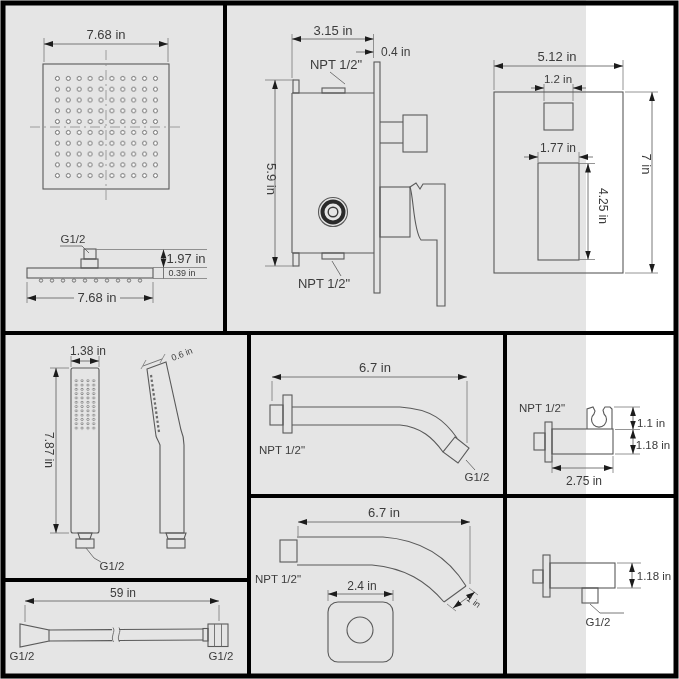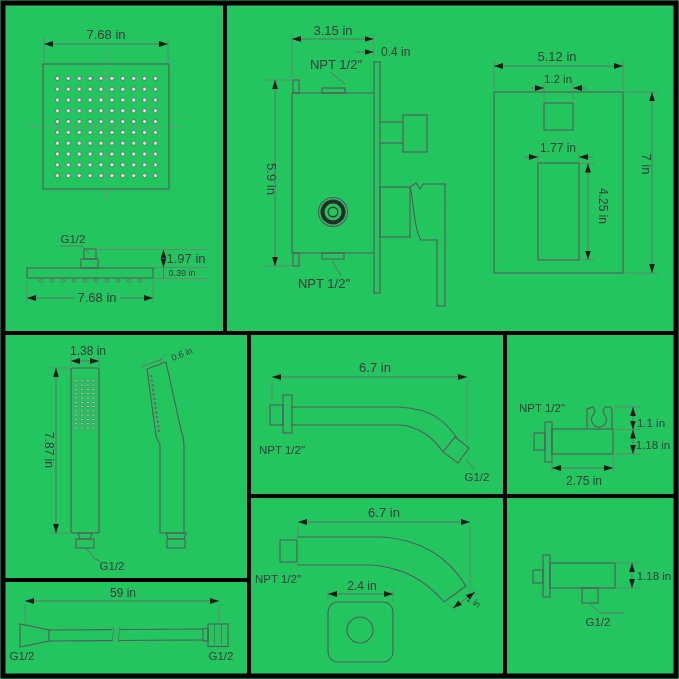--- a/index.html
+++ b/index.html
@@ -1,16 +1,16 @@
 <!DOCTYPE html>
 <html><head>
 <meta charset="utf-8">
 <style>
   html,body{margin:0;padding:0;background:#fff;}
-  .sheet{position:relative;width:679px;height:679px;background:#22c55e;font-family:"Liberation Sans",sans-serif;}
+  .sheet{position:relative;width:586px;height:679px;background:#e5e5e5;font-family:"Liberation Sans",sans-serif;}
   svg{display:block;}
   text{fill:#3c3c3c;font-family:"Liberation Sans",sans-serif;}
   .geo{stroke:#5a5a5a;stroke-width:1.1;fill:none;}
   .geo-thin{stroke:#6a6a6a;stroke-width:0.9;fill:none;}
   .dim{stroke:#6a6a6a;stroke-width:0.9;fill:none;}
   .ext{stroke:#7a7a7a;stroke-width:0.8;fill:none;}
   .cl{stroke:#8a8a8a;stroke-width:0.8;fill:none;stroke-dasharray:10 4 2 4;}
   .border{stroke:#000;fill:none;}
   .t13{font-size:13px;}
   .t12{font-size:12px;}

